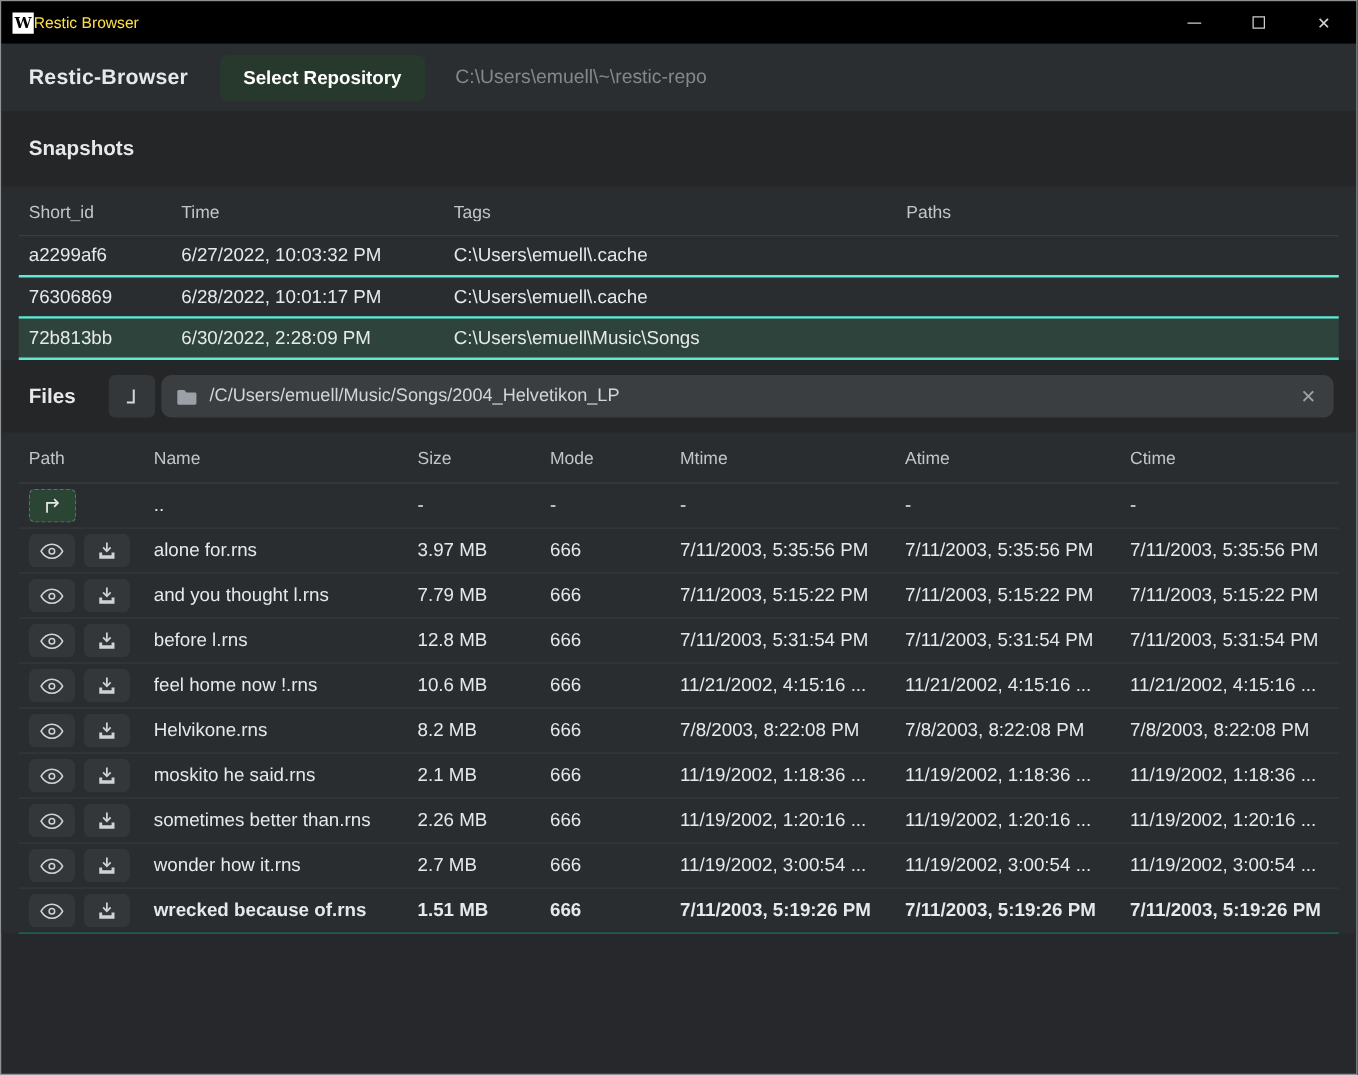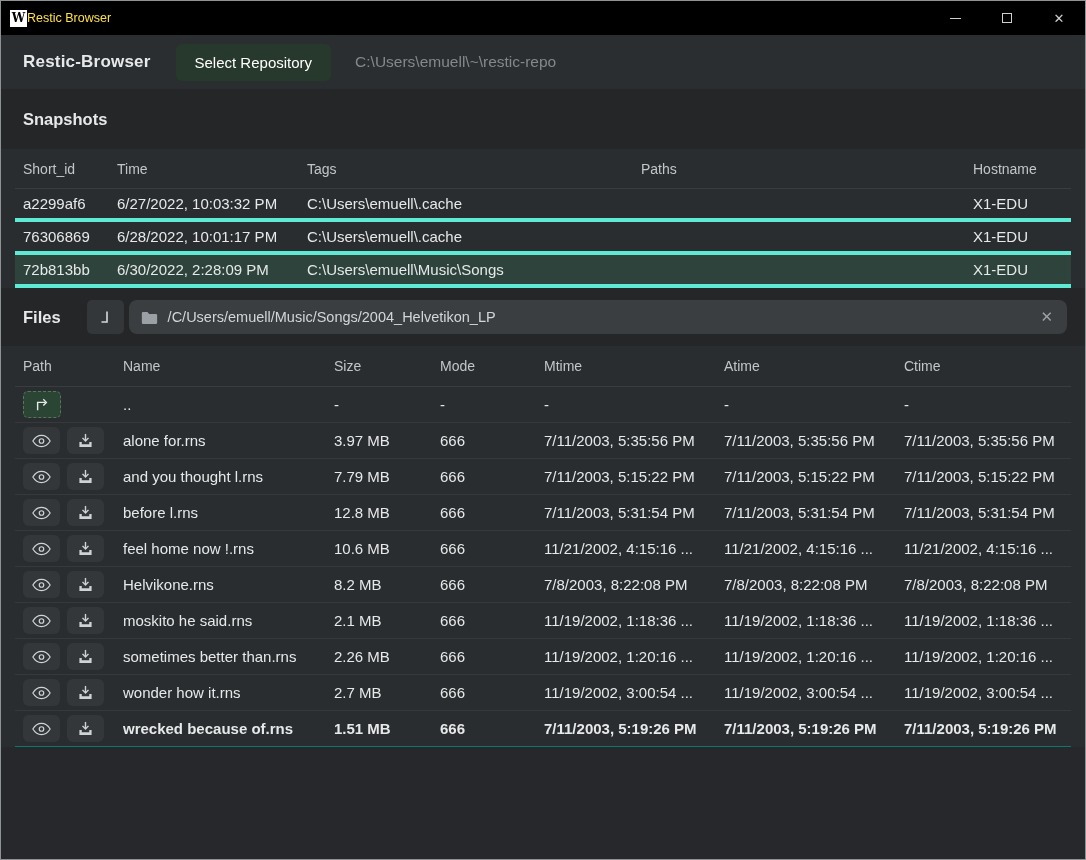--- a/index.html
+++ b/index.html
@@ -34,38 +34,38 @@
 
   
   .toolbar {
     height: 54px; background: #2b2e30;
     display: flex; align-items: center; padding-left: 22px;
   }
   .app-title { font-size: 17px; font-weight: bold; letter-spacing: 0.2px; }
   .select-repo-btn {
     margin-left: 25px; background: #27392c; color: #fff;
     border: none; border-radius: 6px; padding: 10px 19px;
-    font-size: 15px; font-weight: normal; font-family: inherit; cursor: pointer;
+    font-size: 15px; font-weight: bold; font-family: inherit; cursor: pointer;
   }
   .repo-path { margin-left: 24px; color: #84888c; font-size: 15.5px; }
 
   
   .band { background: #242628; }
   .snapshots-band { height: 60px; display: flex; align-items: center; padding-left: 22px; }
   .section-title { font-size: 16.5px; font-weight: bold; }
 
   
   .table-area { background: #2a2d2f; }
   .tbl { margin: 0 14px; }
-  .snap-grid { display: grid; grid-template-columns: 94px 190px 334px 332px 1fr; align-items: center; }
+  .snap-grid { display: grid; grid-template-columns: 94px 190px 334px 332px 1fr; align-items: center; gap: 28px; }
   .file-grid { display: grid; grid-template-columns: 100px 211px 106px 104px 180px 180px 1fr; align-items: center; }
   .cell { padding-left: 8px; font-size: 15px; white-space: nowrap; overflow: hidden; }
   .hdr-row { height: 40px; border-bottom: 1px solid #3a3d40; }
   .hdr-row .cell { font-size: 14px; color: #c3c6c8; }
-  .snap-row { height: 33px; border-bottom: 4px solid #5eead4; }
+  .snap-row { height: 33px; border-bottom: 2px solid #5eead4; }
   .snap-row.selected { background: #2d433c; }
   .file-hdr { height: 41px; }
   .file-row { height: 36px; border-bottom: 1px solid #36393c; }
   .file-row:last-child { border-bottom: 1px solid #0f766e; font-weight: bold; }
 
   
   .files-band { height: 58px; display: flex; align-items: center; padding: 0 18px 0 22px; }
   .files-title { font-size: 16.5px; font-weight: bold; }
   .tree-btn {
     margin-left: 26px; width: 37px; height: 34px; background: #33373a;

